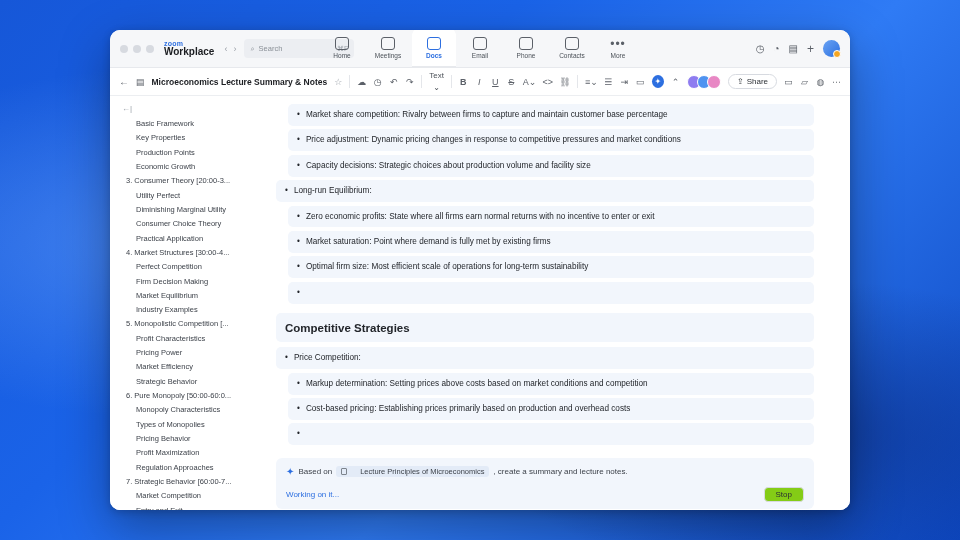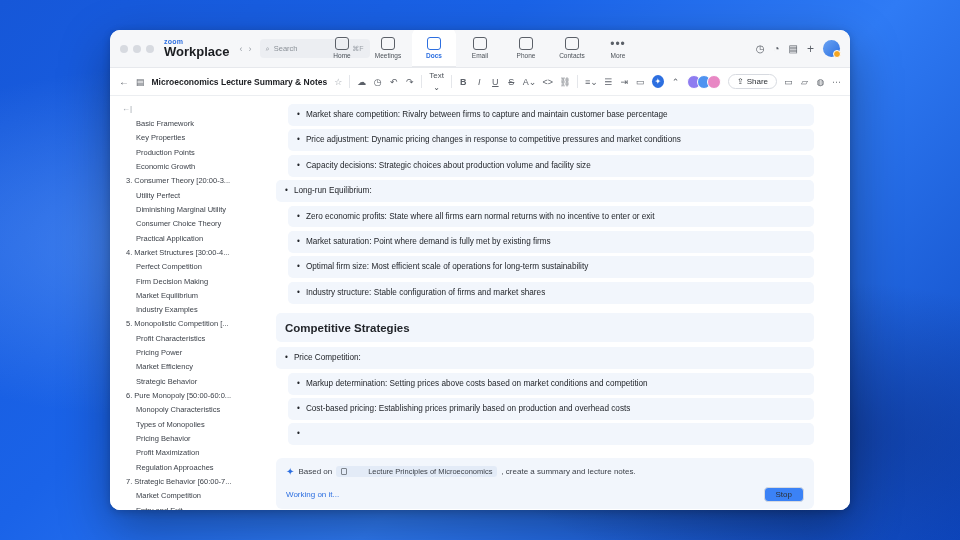--- a/index.html
+++ b/index.html
@@ -39,21 +39,21 @@
     background: #f6f7f9;
     border-bottom: 1px solid #e7e9ed;
     display: flex; align-items: center;
     padding: 0 10px;
     position: relative;
   }
   .traffic { display: flex; gap: 5px; align-items: center; margin-right: 10px; }
   .dot { width: 8px; height: 8px; border-radius: 50%; background: #d7dae0; }
   .brand { display: flex; flex-direction: column; justify-content: center; line-height: 1.05; margin-right: 10px; }
   .brand .b1 { font-size: 7px; color: #2d6fe0; font-weight: 700; letter-spacing: .2px; }
-  .brand .b2 { font-size: 13px; color: #1b1d21; font-weight: 700; }
+  .brand .b2 { font-size: 10px; color: #1b1d21; font-weight: 700; }
   .navarrows { display: flex; gap: 6px; color: #9aa0a8; font-size: 9px; margin-right: 8px; }
   .searchbox {
     width: 110px; height: 19px;
     background: #eceef2; border-radius: 4px;
     display: flex; align-items: center;
     padding: 0 6px; gap: 4px;
     font-size: 7.5px; color: #8b9198;
     position: relative;
   }
   .searchbox .kbd { position: absolute; right: 6px; font-size: 7px; color: #9aa0a8; }
@@ -170,30 +170,30 @@
   
   .aipanel {
     margin-top: 13px;
     background: #f2f6fc;
     border-radius: 6px;
     padding: 8px 10px 7px;
   }
   .ai-row1 { display: flex; align-items: center; gap: 4px; font-size: 8px; color: #3d424a; flex-wrap: wrap; }
   .sparkle { color: #2d6fe0; font-size: 10px; }
   .chip {
-    display: inline-flex; align-items: center; gap: 21px;
+    display: inline-flex; align-items: center; gap: 13px;
     background: #e3ebf7; border-radius: 3px;
     padding: 1px 5px; font-size: 7.5px; color: #3d424a;
   }
   .chip .chip-ic { width: 6px; height: 7px; border: 1px solid #7d848d; border-radius: 1px; }
   .ai-row2 { display: flex; align-items: center; margin-top: 10px; }
   .working { font-size: 8px; color: #2d6fe0; }
   .stopbtn {
     margin-left: auto;
-    background: #3b82f6; border: 1px solid #d7dae0; border-radius: 4px;
+    background: #84cc16; border: 1px solid #d7dae0; border-radius: 4px;
     padding: 2px 11px; font-size: 8px; color: #2b2f34;
   }
 </style>
 </head>
 <body>
 
 <div class="bg-glow"></div>
 
 <div class="window">
 
@@ -365,21 +365,20 @@
           <div class="blk indent">
             <span class="bullet">•</span>
             <span>Market saturation: Point where demand is fully met by existing firms</span>
           </div>
           <div class="blk indent">
             <span class="bullet">•</span>
             <span>Optimal firm size: Most efficient scale of operations for long-term sustainability</span>
           </div>
           <div class="blk indent">
             <span class="bullet">•</span>
-            <span>Industry structure: Stable configuration of firms and market shares</span>
           </div>
           <div class="blk h2"><span>Competitive Strategies</span></div>
           <div class="blk">
             <span class="bullet">•</span>
             <span>Price Competition:</span>
           </div>
           <div class="blk indent">
             <span class="bullet">•</span>
             <span>Markup determination: Setting prices above costs based on market conditions and competition</span>
           </div>

